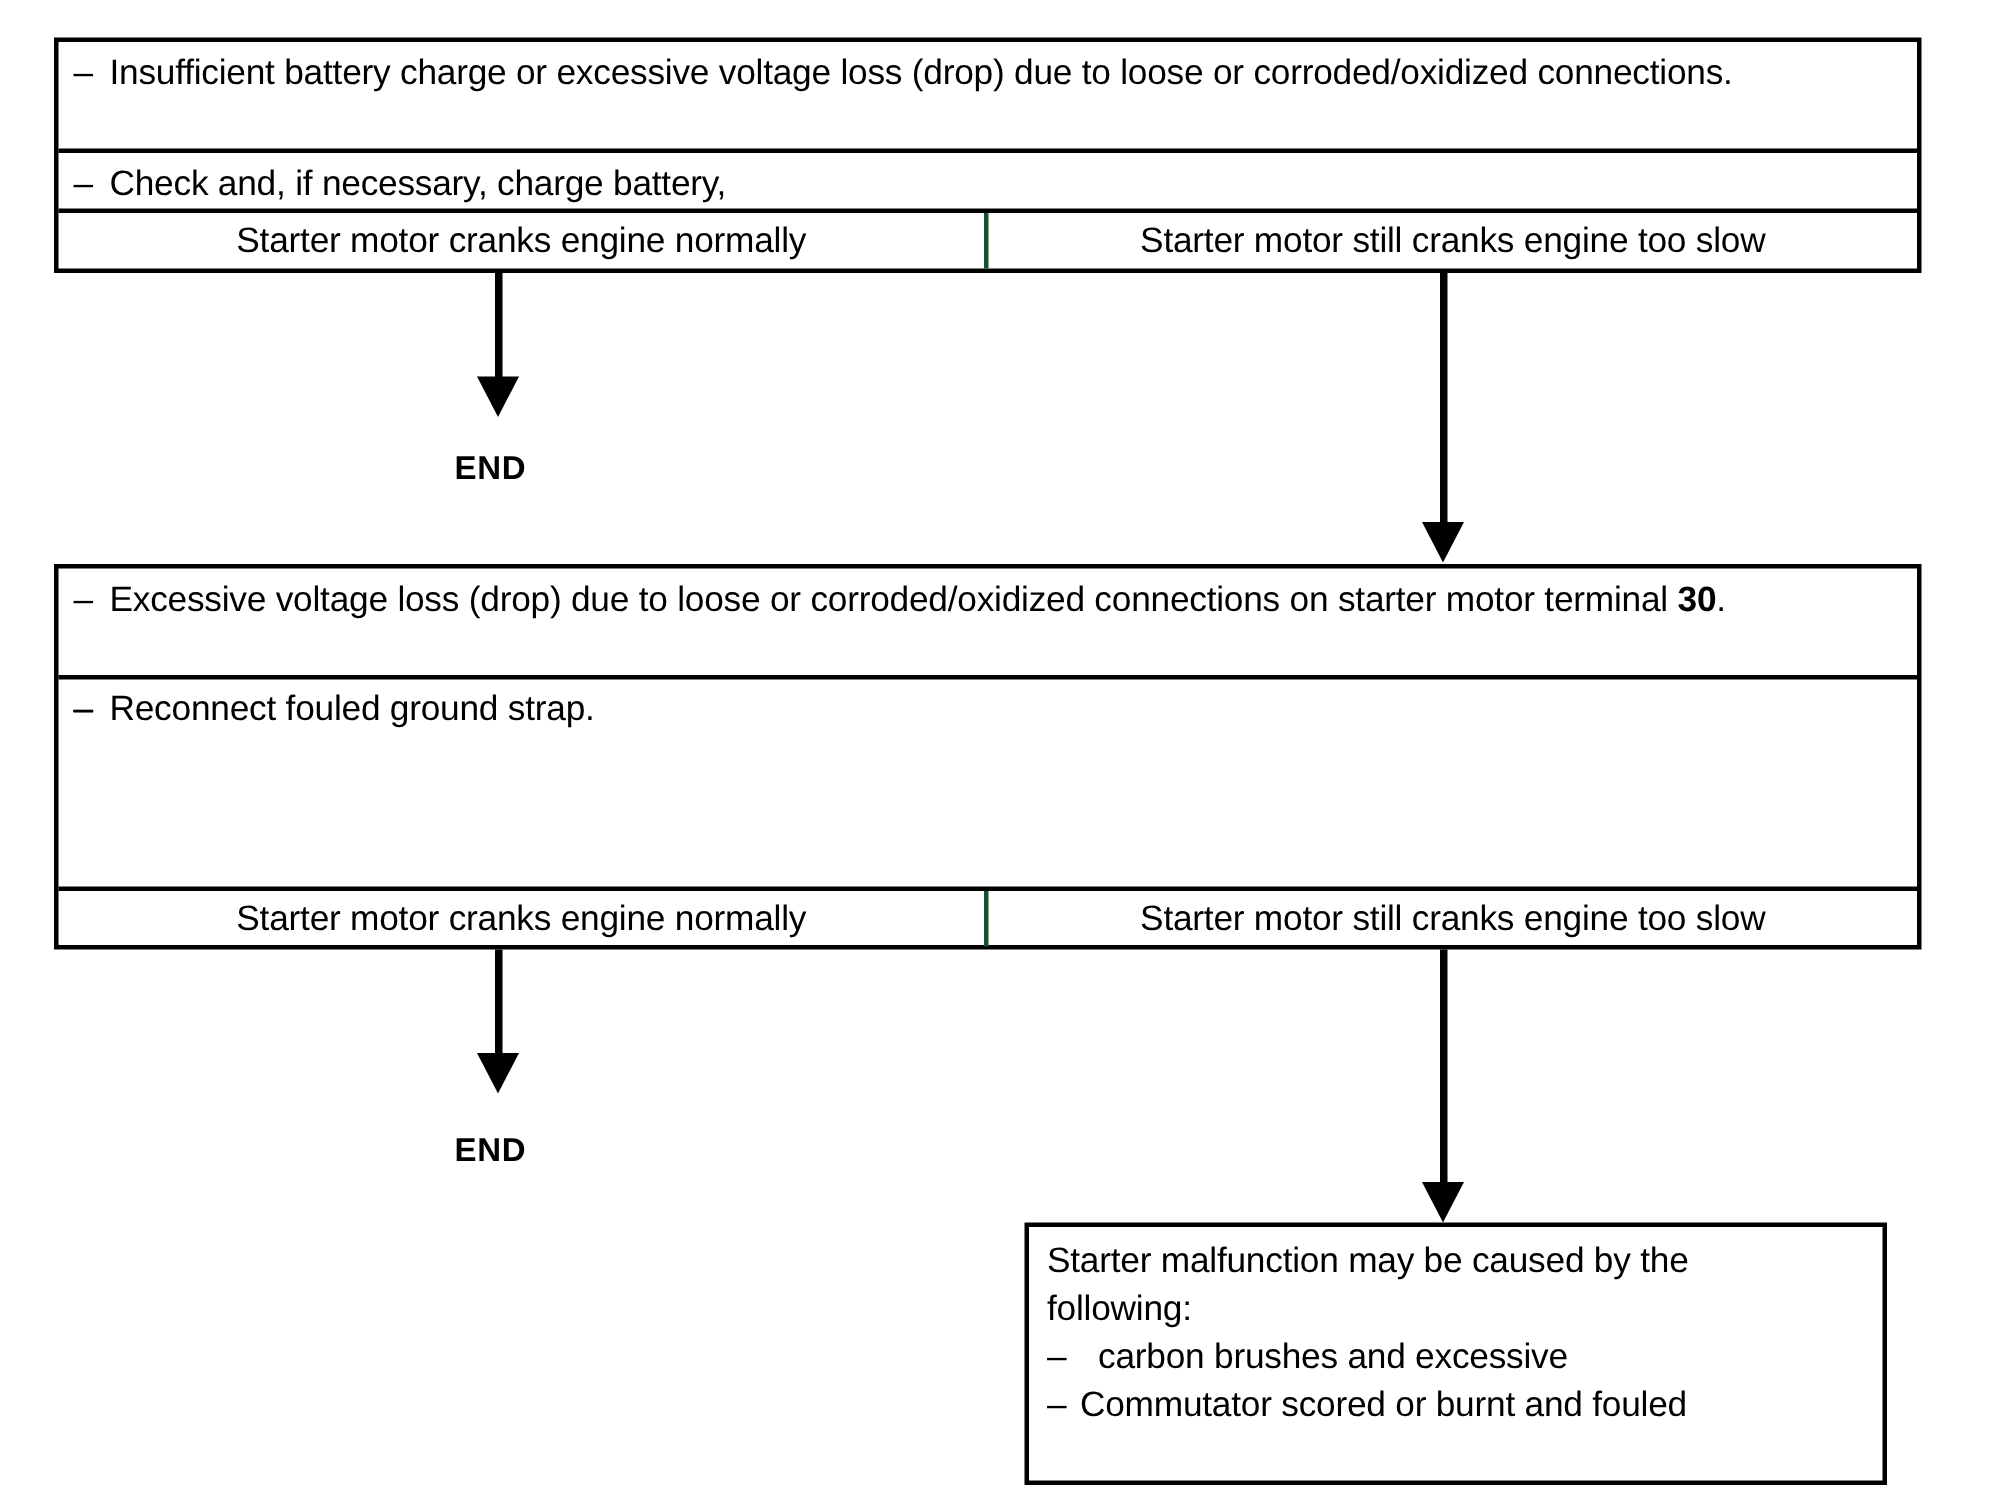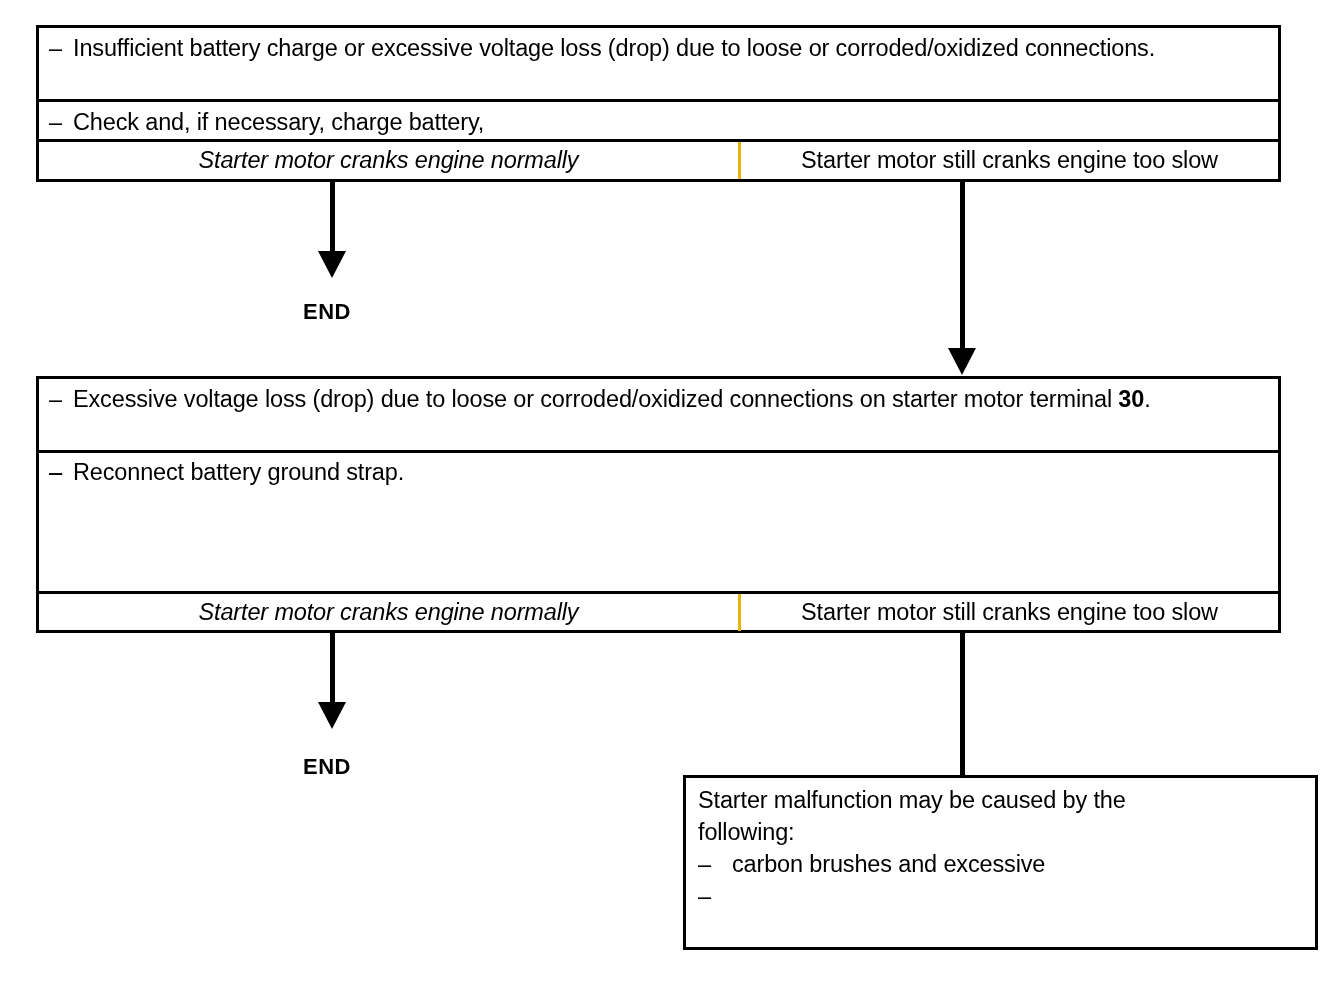--- a/index.html
+++ b/index.html
@@ -72,23 +72,22 @@
   }
   .branch-cell {
     box-sizing: border-box;
     font-size: 23.5px;
     line-height: 31px;
     letter-spacing: -0.15px;
     text-align: center;
     padding: 3px 4px 5px 4px;
   }
   .branch-cell.left {
-    width: 702px;
-    border-right: 3px solid #eab308;
-    font-style: italic;
+    width: 620px;
+    border-right: 3px solid #14532d;
   }
   .branch-cell.right {
     flex: 1 1 auto;
     border-radius: 16px;
   }
 
   
   .arrow {
     position: absolute;
   }
@@ -184,21 +183,21 @@
     </div>
 
     <div class="flow-row" style="height:141px; padding-top:4px;">
       <div class="bullet-line">
         <span class="dash">–</span>
       </div>
       <div class="bullet-line">
         <span class="dash">–</span>
       </div>
       <div class="bullet-line">
-        <span class="dash">–</span><span>Reconnect battery ground strap.</span>
+        <span class="dash">–</span><span>Reconnect fouled ground strap.</span>
       </div>
     </div>
 
     <div class="flow-row branch-row" style="height:37px;">
       <div class="branch-cell left">Starter motor cranks engine normally</div>
       <div class="branch-cell right">Starter motor still cranks engine too slow</div>
     </div>
   </div>
 
   <div class="arrow" style="left:330px; top:633px; width:5px; height:96px;">
@@ -206,27 +205,27 @@
     <div class="head" style="top:69px;"></div>
   </div>
 
   <div class="end-label" style="left:303px; top:750px;">END</div>
 
   <div class="arrow" style="left:960px; top:633px; width:5px; height:183px;">
     <div class="shaft" style="height:156px;"></div>
     <div class="head" style="top:155px;"></div>
   </div>
 
-  <div class="note-box" style="left:683px; top:775px; width:635px; height:175px;">
+  <div class="note-box" style="left:683px; top:815px; width:575px; height:175px;">
     <div class="line">Starter malfunction may be caused by the</div>
     <div class="line">following:</div>
 
     <div class="bullet-line">
       <span class="dash">–</span>
     </div>
     <div class="line cont">carbon brushes and excessive</div>
 
     <div class="bullet-line">
-      <span class="dash">–</span>
+      <span class="dash">–</span><span>Commutator scored or burnt and fouled</span>
     </div>
   </div>
 
 </div>
 
 </body></html>

